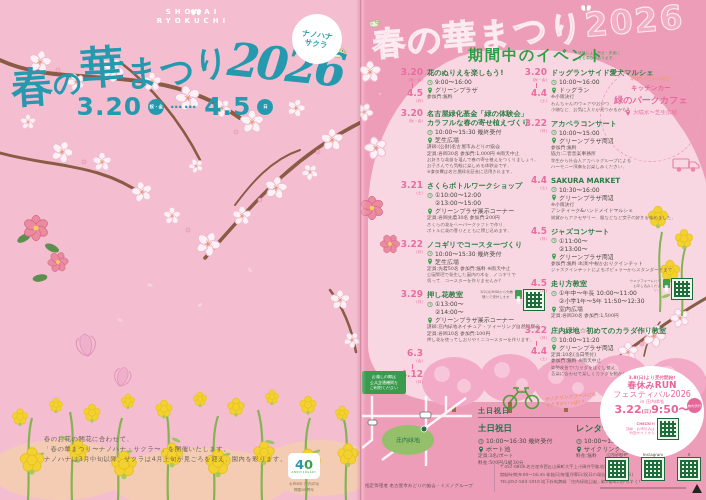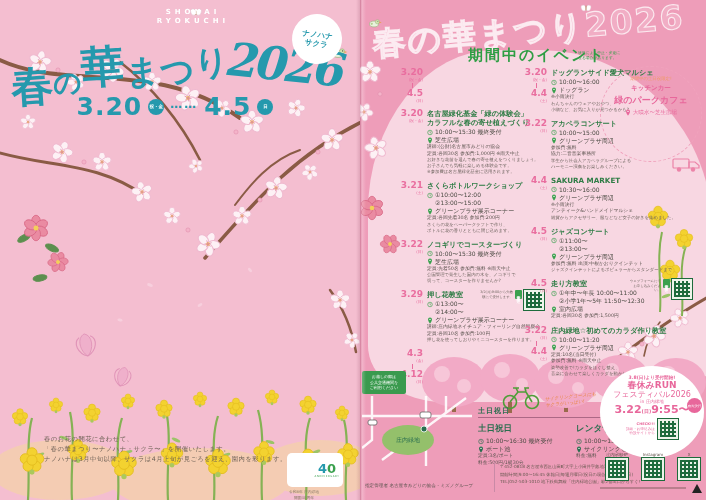--- a/index.html
+++ b/index.html
@@ -20,22 +20,22 @@
     z-index:6;display:flex;flex-direction:column;align-items:center;justify-content:center;
     color:#2599ad;font-size:7.5px;font-weight:bold;line-height:9px;transform:rotate(8deg);}
   #date-row{left:50px;top:92px;width:250px;z-index:5;display:flex;align-items:center;
     justify-content:center;gap:6px;color:#2599ad;}
   .date-num{font-size:25px;font-weight:bold;letter-spacing:1px;}
   .day-circle{width:16px;height:16px;border-radius:50%;background:#2599ad;color:#fff;
     font-size:4.5px;font-weight:bold;display:flex;align-items:center;justify-content:center;text-align:center;}
   #date-dots{font-size:12px;font-weight:bold;letter-spacing:2px;transform:translateY(-3px);}
   #intro{left:44px;top:434px;z-index:5;color:#6f6257;font-size:6.3px;line-height:10px;letter-spacing:.5px;}
   #anniv{left:287px;top:453px;width:34px;z-index:6;text-align:center;}
-  #anniv-box{width:32px;height:34px;background:#fff;border-radius:5px;margin:0 auto;
-    display:flex;flex-direction:column;align-items:center;justify-content:center;padding-left:24px;}
+  #anniv-box{width:32px;height:26px;background:#fff;border-radius:5px;margin:0 auto;
+    display:flex;flex-direction:column;align-items:center;justify-content:center;}
   #anniv-num{font-size:13px;font-weight:bold;color:#2599ad;line-height:12px;}
   #anniv-num em{font-style:normal;color:#3aa04e;}
   #anniv-label{font-size:2.6px;color:#3aa04e;letter-spacing:.6px;}
   #anniv-cap{font-size:3.8px;color:#8a7a66;line-height:5.5px;margin-top:2px;}
   
   #right-page{left:360px;top:0;width:346px;height:500px;background:#ee9db9;overflow:hidden;}
   #fold{left:356px;top:0;width:10px;height:500px;z-index:9;
     background:linear-gradient(90deg,rgba(120,40,70,0) 0%,rgba(120,40,70,.18) 45%,rgba(255,255,255,.25) 60%,rgba(120,40,70,0) 100%);}
   #watermark{left:372px;top:8px;width:330px;z-index:1;font-size:33px;font-weight:bold;
     letter-spacing:2px;transform:rotate(-5deg);color:rgba(255,255,255,.18);
@@ -401,20 +401,38 @@
 
   <div id="evl" class="abs events-col">
       <div class="event">
         <div class="ev-date">
           <div class="d-num">3.20</div>
           <div class="d-day">(祝・金)</div>
           <div class="d-line"></div>
           <div class="d-num">4.5</div>
           <div class="d-day">(日)</div>
         </div>
+        <div class="ev-body">
+          <div class="ev-title">花のぬりえを楽しもう!</div>
+          <div class="ev-row">
+            <svg class="ri" viewBox="0 0 10 10">
+              <circle cx="5" cy="5" r="3.8" fill="none" stroke="#3aa04e" stroke-width="1.1"></circle>
+              <path d="M5 2.8V5l1.6 1" fill="none" stroke="#3aa04e" stroke-width="1"></path>
+            </svg>
+            <span>9:00〜16:00</span>
+          </div>
+          <div class="ev-row">
+            <svg class="ri" viewBox="0 0 10 12">
+              <path d="M5 .8a3.4 3.4 0 0 1 3.4 3.4C8.4 6.8 5 11.4 5 11.4S1.6 6.8 1.6 4.2A3.4 3.4 0 0 1 5 .8z" fill="#3aa04e"></path>
+              <circle cx="5" cy="4.1" r="1.2" fill="#fff"></circle>
+            </svg>
+            <span>グリーンプラザ</span>
+          </div>
+          <div class="ev-meta">参加費:無料</div>
+        </div>
       </div>
       <div class="event">
         <div class="ev-date">
           <div class="d-num">3.20</div>
           <div class="d-day">(祝・金)</div>
         </div>
         <div class="ev-body">
           <div class="ev-title">名古屋緑化基金「緑の体験会」<br>カラフルな春の寄せ植えづくり</div>
           <div class="ev-row">
             <svg class="ri" viewBox="0 0 10 10">
@@ -523,21 +541,21 @@
           <div class="ev-desc">押し花を使ってしおりやミニコースターを作ります。</div>
         </div>
         <div class="ev-qr">
           <div class="qr-note">3/2(月)9:00から先着順にて受付します。</div>
           <div class="tag-v">要事前申込</div>
           <div class="qr qr-s"></div>
         </div>
       </div>
       <div class="event">
         <div class="ev-date">
-          <div class="d-num">4.3</div>
+          <div class="d-num">6.3</div>
           <div class="d-day">(金)</div>
           <div class="d-line"></div>
           <div class="d-num">4.12</div>
           <div class="d-day">(日)</div>
         </div>
       </div>
     </div>
   <div id="evr" class="abs events-col">
       <div class="event">
         <div class="ev-date">
@@ -735,21 +753,21 @@
       <circle cx="7" cy="13.5" r="2.2" fill="#ec84a8"></circle>
       <circle cx="21" cy="13.5" r="2.2" fill="#ec84a8"></circle>
     </svg>
   </div>
 
   <div id="run" class="abs">
     <div id="run-start">3.8(日)より受付開始!</div>
     <div id="run-l1">春休みRUN</div>
     <div id="run-l2">フェスティバル2026</div>
     <div id="run-l3">in 庄内緑地</div>
-    <div id="run-date"><span>3.22</span><small>(日)</small><span>9:55〜</span></div>
+    <div id="run-date"><span>3.22</span><small>(日)</small><span>9:50〜</span></div>
     <div id="run-rain">雨天決行</div>
     <div id="run-check">
       <div class="t">
         <div style="font-weight:bold;">CHECK!!!</div>
         <div>詳細・お申込みは</div>
         <div>特設サイトから</div>
       </div>
       <div class="qr qr-s"></div>
     </div>
   </div>

